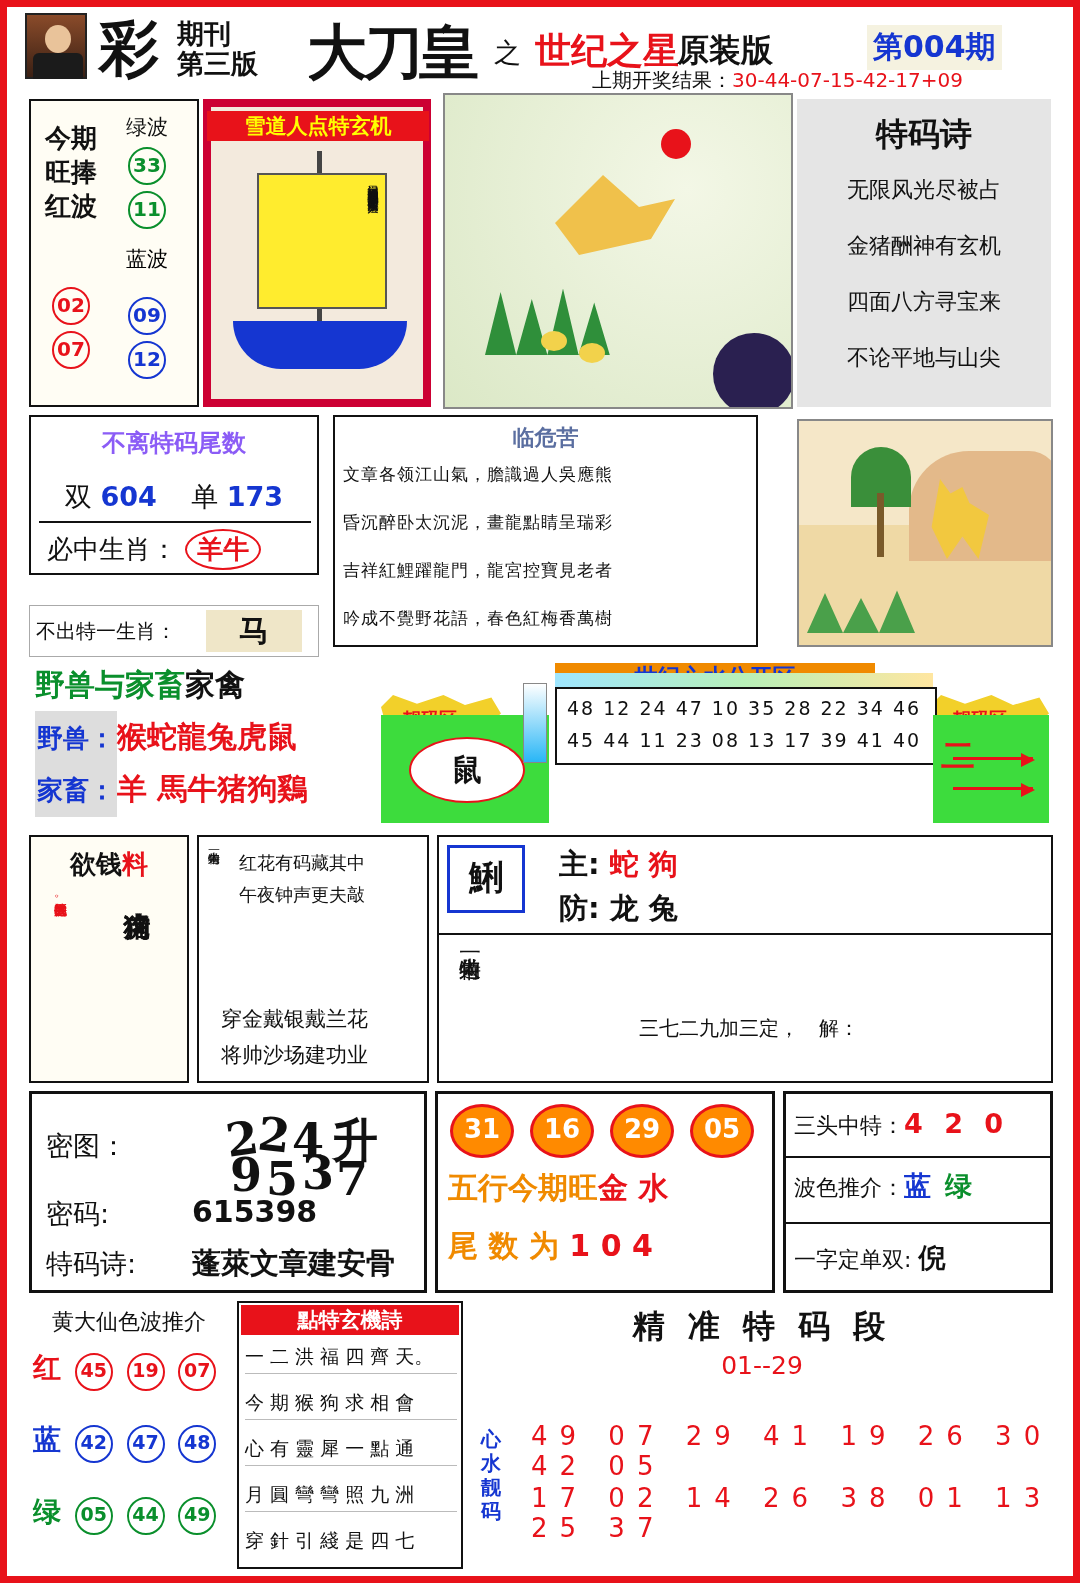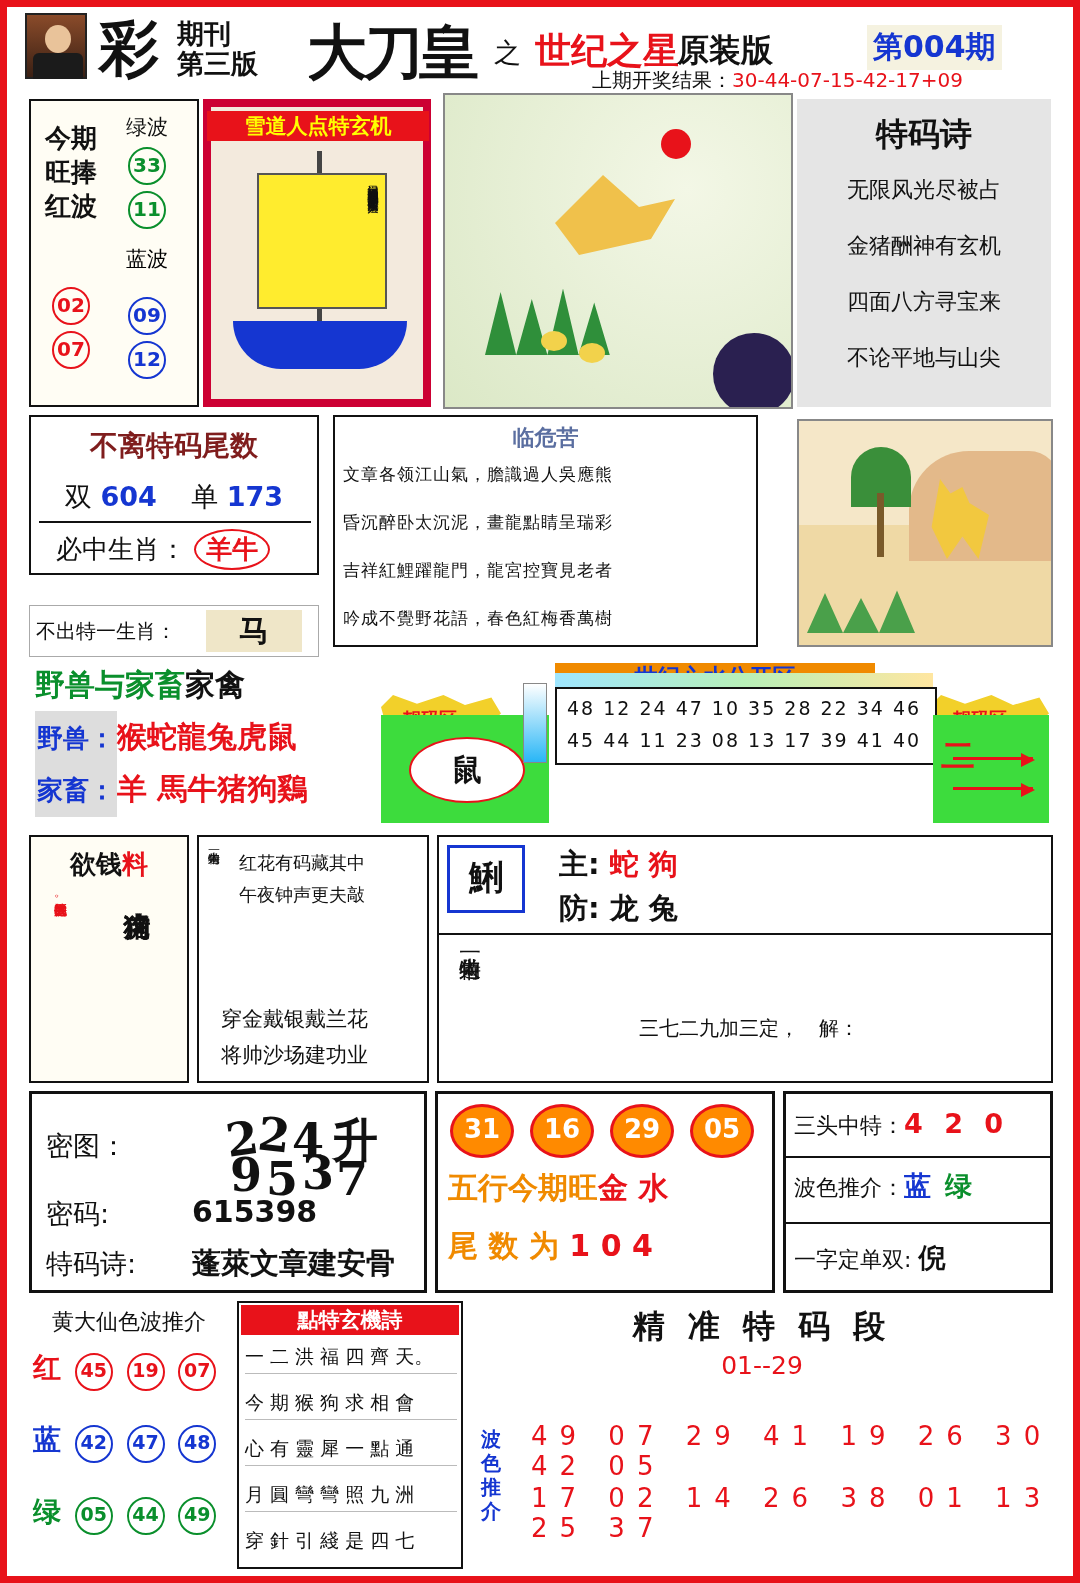--- a/index.html
+++ b/index.html
@@ -47,25 +47,25 @@
   .b-art .grass{position:absolute;left:40px;top:190px;width:130px;height:70px;background:#2f8f3a;clip-path:polygon(0 100%,12% 10%,24% 100%,36% 20%,48% 100%,60% 5%,72% 100%,84% 25%,96% 100%);}
   .b-art .chick{position:absolute;width:26px;height:20px;background:#f2d24b;border-radius:50%;}
   .b-art .disc{position:absolute;left:268px;top:238px;width:82px;height:82px;border-radius:50%;background:#2a2050;}
 
   .b-poem{left:790px;top:92px;width:254px;height:308px;background:#e5e5e5;}
   .poem-title{position:absolute;left:0;top:14px;width:100%;text-align:center;font-size:32px;font-weight:bold;color:#111;}
   .poem-line{position:absolute;left:10px;width:234px;text-align:center;font-size:22px;color:#111;}
 
   
   .b-wei{left:22px;top:408px;width:290px;height:160px;background:#fff;}
-  .wei-t{position:absolute;left:0;top:10px;width:100%;text-align:center;font-size:28px;font-weight:bold;color:#7f1d1d;}
+  .wei-t{position:absolute;left:0;top:10px;width:100%;text-align:center;font-size:24px;font-weight:bold;color:#8b5cf6;}
   .wei-row{position:absolute;left:0;top:62px;width:100%;text-align:center;font-size:27px;color:#111;}
   .wei-row b{color:#1536d1;}
   .wei-line{position:absolute;left:8px;top:104px;width:272px;height:2px;background:#111;}
-  .wei-sx{position:absolute;left:0;top:112px;width:100%;font-size:26px;color:#111;padding-left:25px;}
+  .wei-sx{position:absolute;left:0;top:112px;width:100%;font-size:26px;color:#111;padding-left:16px;}
   .oval{display:inline-block;border:2px solid #e8121a;border-radius:50%;padding:1px 10px;color:#e8121a;font-weight:bold;}
 
   .b-notout{left:22px;top:598px;width:290px;height:52px;background:#fff;border:1px solid #aaa;}
   .notout-l{position:absolute;left:6px;top:12px;font-size:20px;color:#111;}
   .notout-v{position:absolute;left:176px;top:4px;width:96px;height:42px;background:#efe6c8;text-align:center;font-size:30px;font-weight:bold;color:#111;line-height:42px;}
 
   .b-text{left:326px;top:408px;width:425px;height:232px;background:#fff;border:2px solid #111;}
   .tx-title{position:absolute;left:0;top:6px;width:100%;text-align:center;font-size:22px;font-weight:bold;color:#5a6ea0;}
   .tx-line{position:absolute;left:8px;width:344px;font-size:17px;color:#111;letter-spacing:1px;}
 
@@ -419,18 +419,18 @@
     <div class="shi-line" style="top:38px;">一 二 洪 福 四 齊 天。</div>
     <div class="shi-line" style="top:84px;">今 期 猴 狗 求 相 會</div>
     <div class="shi-line" style="top:130px;">心 有 靈 犀 一 點 通</div>
     <div class="shi-line" style="top:176px;">月 圓 彎 彎 照 九 洲</div>
     <div class="shi-line" style="top:222px;border:none;">穿 針 引 綫 是 四 七</div>
   </div>
 
   <div class="abs b-jing">
     <div class="jing-t">精 准 特 码 段</div>
     <div class="jing-rng">01--29</div>
-    <div class="jing-lbl">波色推介</div>
+    <div class="jing-lbl">心水靓码</div>
     <div class="jing-r1">49  07  29  41  19  26  30  42  05</div>
     <div class="jing-r2">17  02  14  26  38  01  13  25  37</div>
   </div>
 
 </div>
 
 </body></html>

